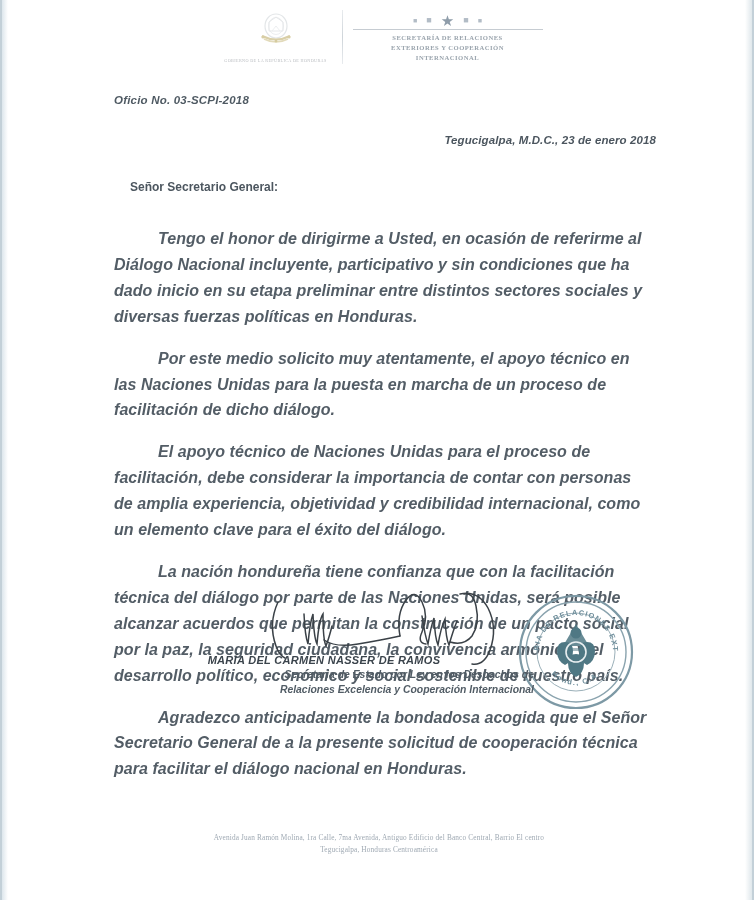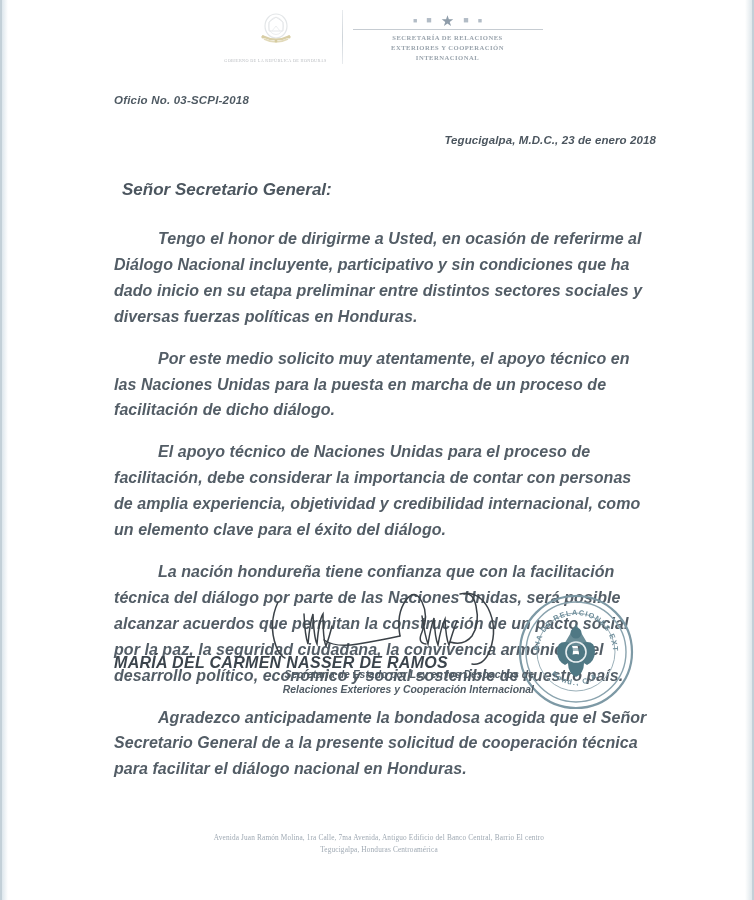--- a/index.html
+++ b/index.html
@@ -132,24 +132,23 @@
     right: 6px;
     top: 134px;
     font-size: 11.5px;
     font-style: italic;
     font-weight: bold;
     color: #4c565f;
     letter-spacing: 0.1px;
   }
   .salutation {
     position: absolute;
-    left: 8px;
+    left: 16px;
     top: 180px;
-    font-size: 17px;
-    font-style: italic;
+    font-size: 12px;
     font-weight: bold;
     color: #4c565f;
   }
   .paragraphs {
     position: absolute;
     left: 0;
     top: 210px;
     width: 534px;
   }
   .para {
@@ -177,21 +176,22 @@
     left: 150px;
     top: -2px;
     width: 270px;
     height: 80px;
   }
   .sig-name {
     position: absolute;
     left: 0;
     top: 64px;
     width: 420px;
-    font-size: 16px;
+    text-align: center;
+    font-size: 11px;
     font-style: italic;
     font-weight: bold;
     color: #3b444c;
     letter-spacing: 0.3px;
   }
   .sig-title {
     position: absolute;
     left: 0;
     top: 78px;
     width: 420px;
@@ -330,21 +330,21 @@
         <path d="M62 58 q0 -9 8 -9 q8 0 8 9 q0 10 -8 14 q-8 -4 -8 -14 Z"></path>
         <path d="M51 70 q0 -9 8 -9 q8 0 8 9 q0 10 -8 14 q-8 -4 -8 -14 Z"></path>
         <path d="M46 55 l26 0 l0 3 l-26 0 Z" opacity="0.5"></path>
       </g>
       <circle cx="59" cy="59" r="10" fill="none" stroke="#e8eef0" stroke-width="1.6"></circle>
     </svg>
 
     <div class="sig-name">MARÍA DEL CARMEN NASSER DE RAMOS</div>
     <div class="sig-title">
       <div>Secretaria de Estado por Ley en los Despachos de</div>
-      <div>Relaciones Exteriores y Cooperación Internacional</div>
+      <div>Relaciones Excelencia y Cooperación Internacional</div>
     </div>
 
   </div>
 
 
   <div class="footer">
     <div>Avenida Juan Ramón Molina, 1ra Calle, 7ma Avenida, Antiguo Edificio del Banco Central, Barrio El centro</div>
     <div>Tegucigalpa, Honduras Centroamérica</div>
   </div>
 

